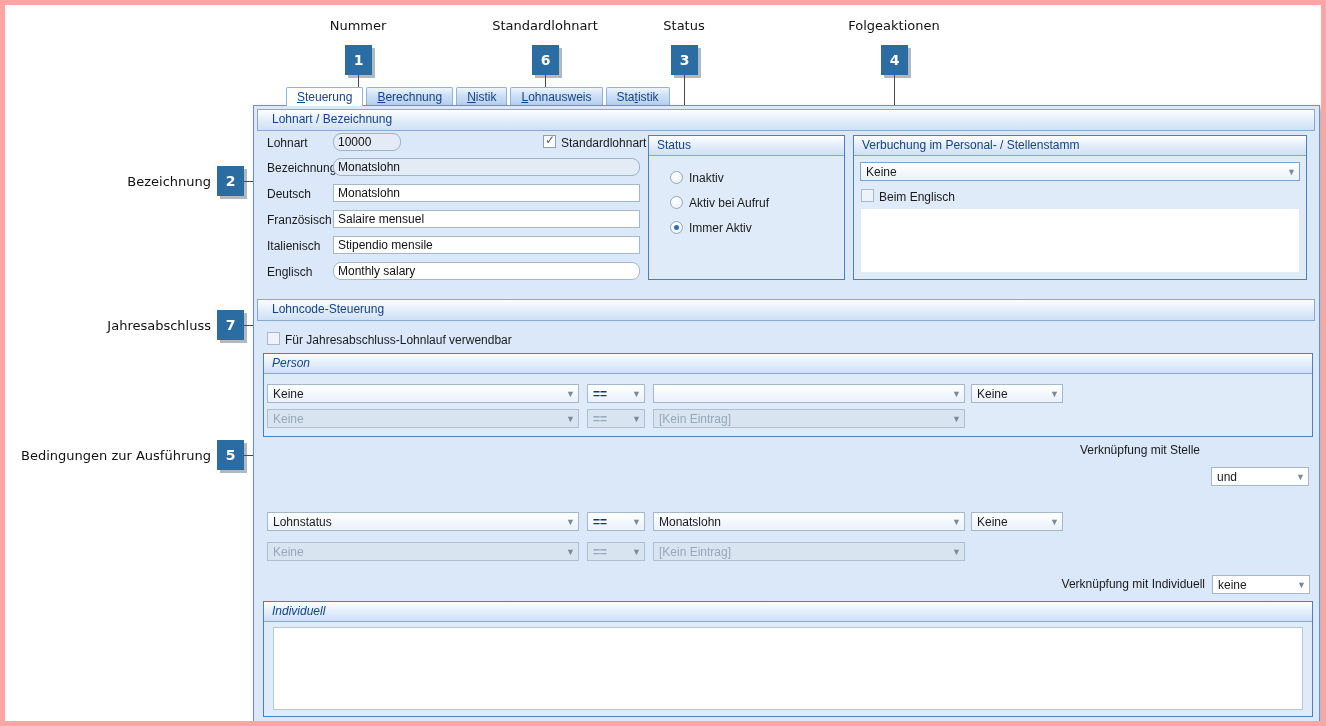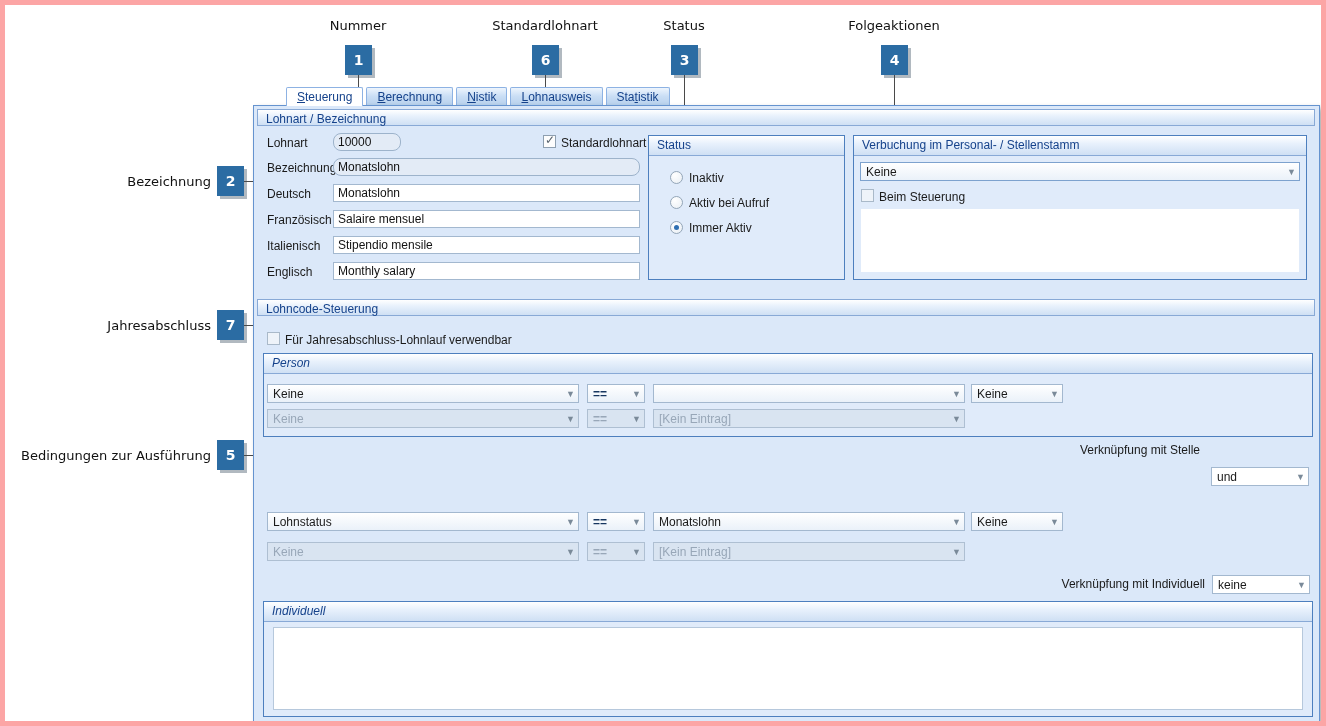--- a/index.html
+++ b/index.html
@@ -23,21 +23,21 @@
   .tab { height:19px; padding:2px 10px 0 10px; font-size:12px; color:#15428b; white-space:nowrap;
          background:linear-gradient(to bottom,#eef5fd,#cadef5 45%,#b6d0ec);
          border:1px solid #8db2e3; border-bottom:none; border-radius:2px 2px 0 0; cursor:default; }
   .tab.active { background:#fff; position:relative; z-index:3; }
   .mn { text-decoration:underline; }
 
   
   .panel { position:absolute; left:248px; top:100px; width:1067px; height:618px;
            background:#dbe8f9; border:1px solid #6593cf; box-shadow:3px 3px 5px rgba(0,0,0,0.32); }
 
-  .sect-header { position:absolute; height:17px; line-height:18px; padding-left:8px; color:#15428b;
+  .sect-header { position:absolute; height:22px; line-height:18px; padding-left:14px; color:#15428b;
                  background:linear-gradient(to bottom,#ffffff,#e8f1fc 40%,#cfe0f4);
                  border:1px solid #88a9d6; }
 
   .group { position:absolute; border:1px solid #4d7fbe; background:#e0ebfa; }
   .group-header { height:20px; line-height:19px; padding-left:8px; color:#15428b;
                   background:linear-gradient(to bottom,#ffffff,#e8f1fc 40%,#cfe0f4);
                   border-bottom:1px solid #88a9d6; }
   .group-header.it { font-style:italic; }
 
   .flabel { position:absolute; color:#1a1a1a; white-space:nowrap; }
@@ -125,41 +125,41 @@
   <div class="flabel" style="left:262px; top:182px;">Deutsch</div>
   <input class="input" style="left: 328px; top: 179px; width: 307px;" readonly="" value="Monatslohn">
 
   <div class="flabel" style="left:262px; top:208px;">Französisch</div>
   <input class="input" style="left: 328px; top: 205px; width: 307px;" readonly="" value="Salaire mensuel">
 
   <div class="flabel" style="left:262px; top:234px;">Italienisch</div>
   <input class="input" style="left: 328px; top: 231px; width: 307px;" readonly="" value="Stipendio mensile">
 
   <div class="flabel" style="left:262px; top:260px;">Englisch</div>
-  <input class="input" style="left: 328px; top: 257px; width: 307px;" readonly="" value="Monthly salary">
+  <input class="input" style="left: 328px; top: 257px; width: 307px; border-radius: 8px;" readonly="" value="Monthly salary">
 
   <div class="group" style="left:643px; top:130px; width:197px; height:145px;">
     <div class="group-header">Status</div>
   </div>
   <div class="radio" style="left:665px; top:166px;"></div>
   <div class="flabel" style="left:684px; top:166px;">Inaktiv</div>
   <div class="radio" style="left:665px; top:191px;"></div>
   <div class="flabel" style="left:684px; top:191px;">Aktiv bei Aufruf</div>
   <div class="radio sel" style="left:665px; top:216px;"></div>
   <div class="flabel" style="left:684px; top:216px;">Immer Aktiv</div>
 
   <div class="group" style="left:848px; top:130px; width:454px; height:145px;">
     <div class="group-header">Verbuchung im Personal- / Stellenstamm</div>
   </div>
   <div class="dd blue" style="left:855px; top:157px; width:440px;">
     <span class="dd-text">Keine</span>
     <span class="dd-arrow">▼</span>
   </div>
   <div class="check tint" style="left:856px; top:184px;"></div>
-  <div class="flabel" style="left:874px; top:185px;">Beim Steuerung</div>
+  <div class="flabel" style="left:874px; top:185px;">Beim Englisch</div>
   <div class="whitebox" style="left:856px; top:204px; width:438px; height:63px;"></div>
 
   <div class="sect-header" style="left:252px; top:294px; width:1058px;">Lohncode-Steuerung</div>
 
   <div class="check tint" style="left:262px; top:327px;"></div>
   <div class="flabel" style="left:280px; top:328px;">Für Jahresabschluss-Lohnlauf verwendbar</div>
 
   <div class="group" style="left:258px; top:348px; width:1050px; height:84px;">
     <div class="group-header it">Person</div>
   </div>

